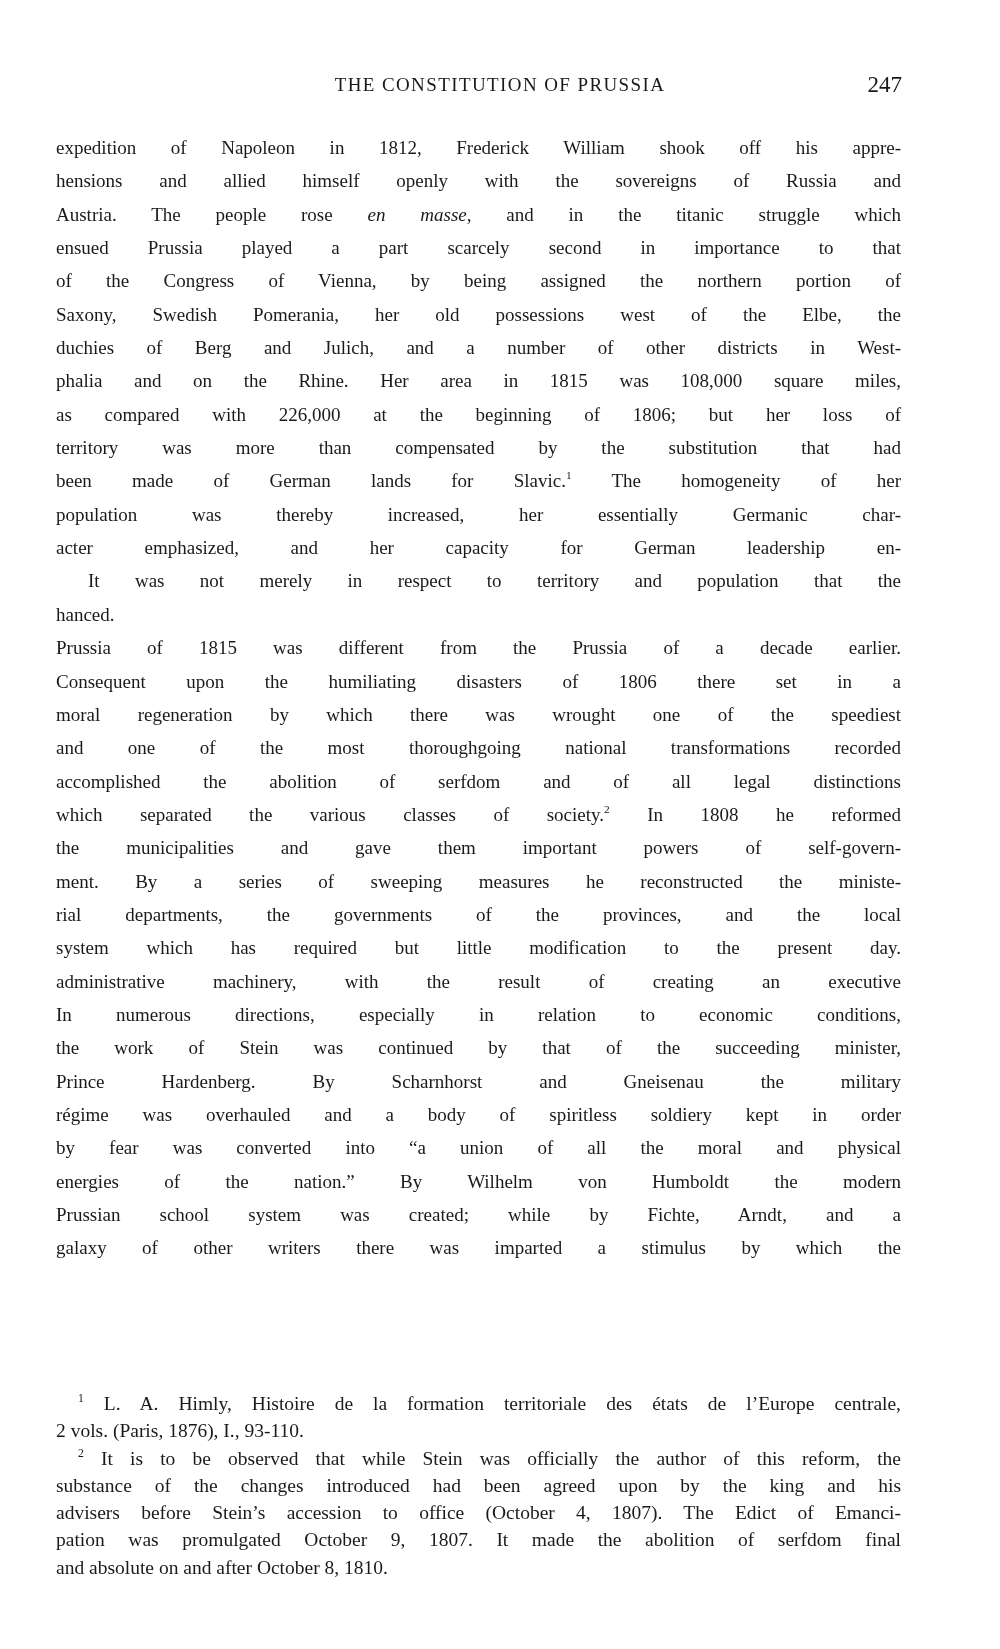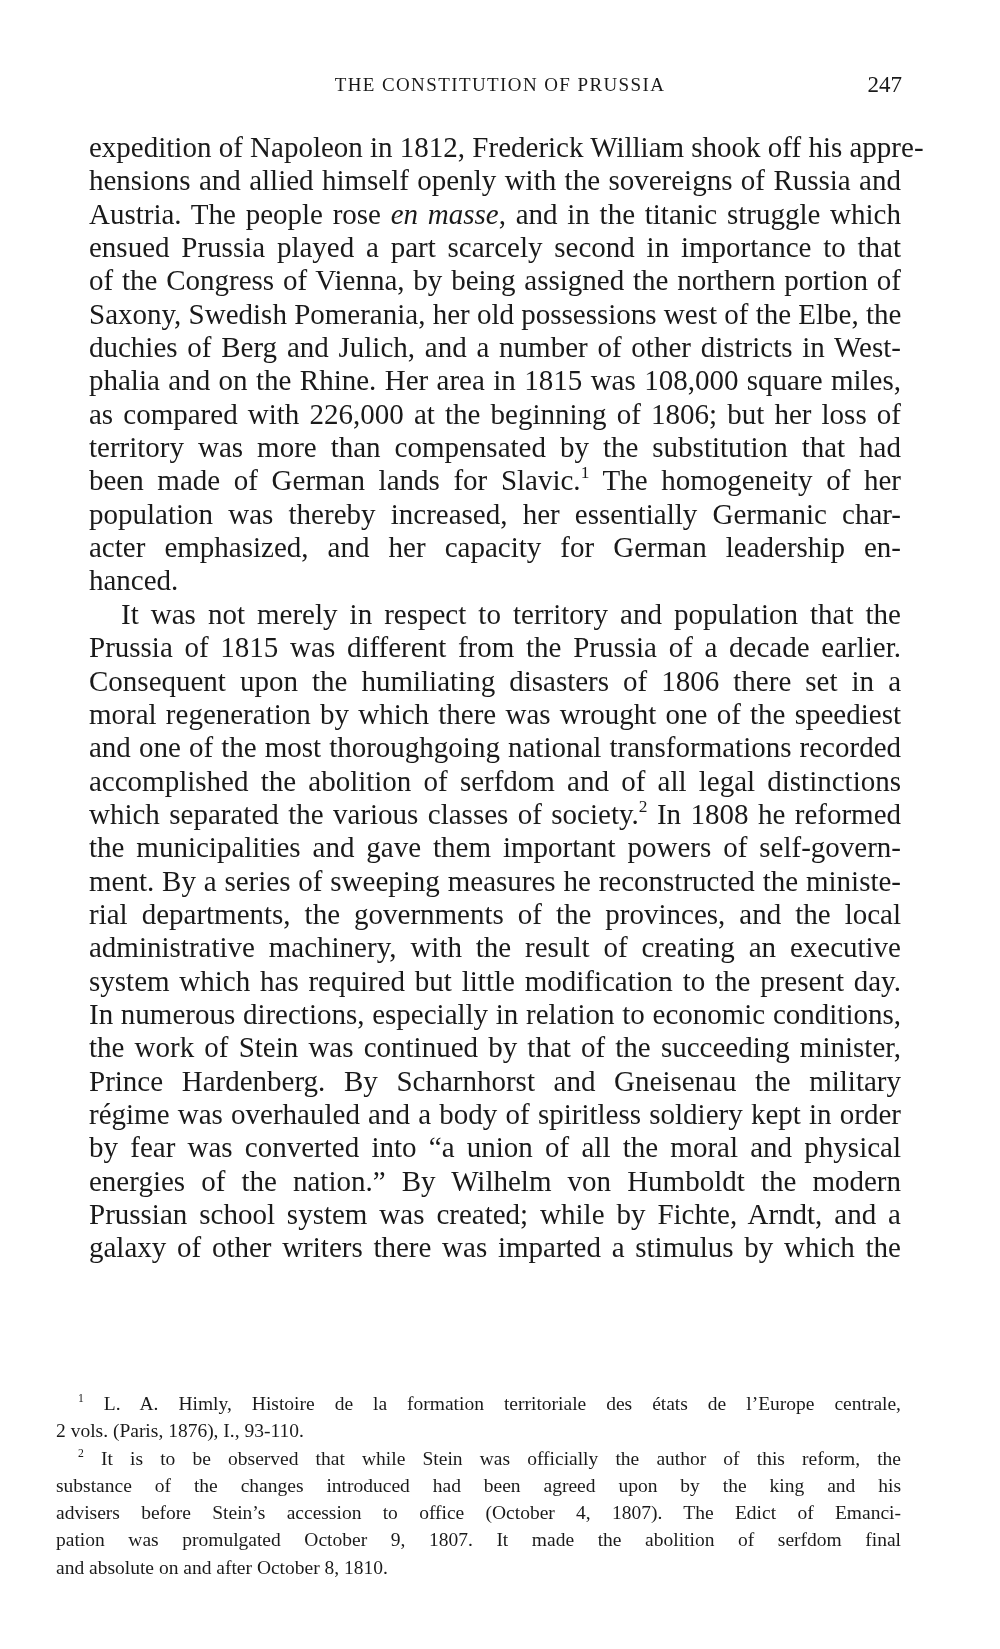--- a/index.html
+++ b/index.html
@@ -4,22 +4,22 @@
   <style>
     html, body { margin: 0; padding: 0; background: #ffffff; }
     body { width: 1000px; height: 1649px; position: relative; overflow: hidden;
            font-family: "Liberation Serif", "DejaVu Serif", serif; color: #1a1a1a; }
     .page { position: absolute; left: 0; top: 0; width: 816px; height: 1649px; border-radius: 17px; }
     .running-head { position: absolute; top: 72px; left: 0; width: 1000px; height: 32px; }
     .head-title { position: absolute; left: 0; width: 1000px; text-align: center; top: 2px;
                   font-size: 19px; letter-spacing: 1.4px; }
     .head-page { position: absolute; right: 98px; top: 0px; font-size: 23px; }
     .body { position: absolute; left: 56px; top: 131px; width: 845px; }
-    .line { display: block; height: 33.35px; line-height: 33.35px; font-size: 29px;
-            white-space: nowrap; text-align: justify; text-align-last: justify; margin-left: 33px; }
+    .line { display: block; height: 33.35px; line-height: 33.35px; font-size: 19px;
+            white-space: nowrap; text-align: justify; text-align-last: justify; }
     .line.last { text-align-last: left; }
     .line.indent { padding-left: 32px; }
     .notes { position: absolute; left: 56px; top: 1390px; width: 845px; }
     .nline { display: block; height: 27.3px; line-height: 27.3px; font-size: 19.5px;
              white-space: nowrap; text-align: justify; text-align-last: justify; }
     .nline.last { text-align-last: left; }
     .nline.indent { padding-left: 22px; }
     sup { font-size: 60%; line-height: 0; vertical-align: 0.7em; }
     i { font-style: italic; }
   </style>
@@ -39,33 +39,33 @@
     <span class="line">ensued Prussia played a part scarcely second in importance to that</span>
     <span class="line">of the Congress of Vienna, by being assigned the northern portion of</span>
     <span class="line">Saxony, Swedish Pomerania, her old possessions west of the Elbe, the</span>
     <span class="line">duchies of Berg and Julich, and a number of other districts in West-</span>
     <span class="line">phalia and on the Rhine.  Her area in 1815 was 108,000 square miles,</span>
     <span class="line">as compared with 226,000 at the beginning of 1806; but her loss of</span>
     <span class="line">territory was more than compensated by the substitution that had</span>
     <span class="line"><span>been made of German lands for Slavic.</span><sup>1</sup><span>  The homogeneity of her</span></span>
     <span class="line">population was thereby increased, her essentially Germanic char-</span>
     <span class="line">acter emphasized, and her capacity for German leadership en-</span>
+    <span class="line indent">It was not merely in respect to territory and population that the</span>
     <span class="line last">hanced.</span>
-    <span class="line indent">It was not merely in respect to territory and population that the</span>
     <span class="line">Prussia of 1815 was different from the Prussia of a decade earlier.</span>
     <span class="line">Consequent upon the humiliating disasters of 1806 there set in a</span>
     <span class="line">moral regeneration by which there was wrought one of the speediest</span>
     <span class="line">and one of the most thoroughgoing national transformations recorded</span>
     <span class="line">accomplished the abolition of serfdom and of all legal distinctions</span>
     <span class="line"><span>which separated the various classes of society.</span><sup>2</sup><span>  In 1808 he reformed</span></span>
     <span class="line">the municipalities and gave them important powers of self-govern-</span>
     <span class="line">ment.  By a series of sweeping measures he reconstructed the ministe-</span>
     <span class="line">rial departments, the governments of the provinces, and the local</span>
+    <span class="line">system which has required but little modification to the present day.</span>
     <span class="line">administrative machinery, with the result of creating an executive</span>
-    <span class="line">system which has required but little modification to the present day.</span>
     <span class="line">In numerous directions, especially in relation to economic conditions,</span>
     <span class="line">the work of Stein was continued by that of the succeeding minister,</span>
     <span class="line">Prince Hardenberg.  By Scharnhorst and Gneisenau the military</span>
     <span class="line">régime was overhauled and a body of spiritless soldiery kept in order</span>
     <span class="line">by fear was converted into “a union of all the moral and physical</span>
     <span class="line">energies of the nation.”  By Wilhelm von Humboldt the modern</span>
     <span class="line">Prussian school system was created; while by Fichte, Arndt, and a</span>
     <span class="line">galaxy of other writers there was imparted a stimulus by which the</span>
   </div>
 

